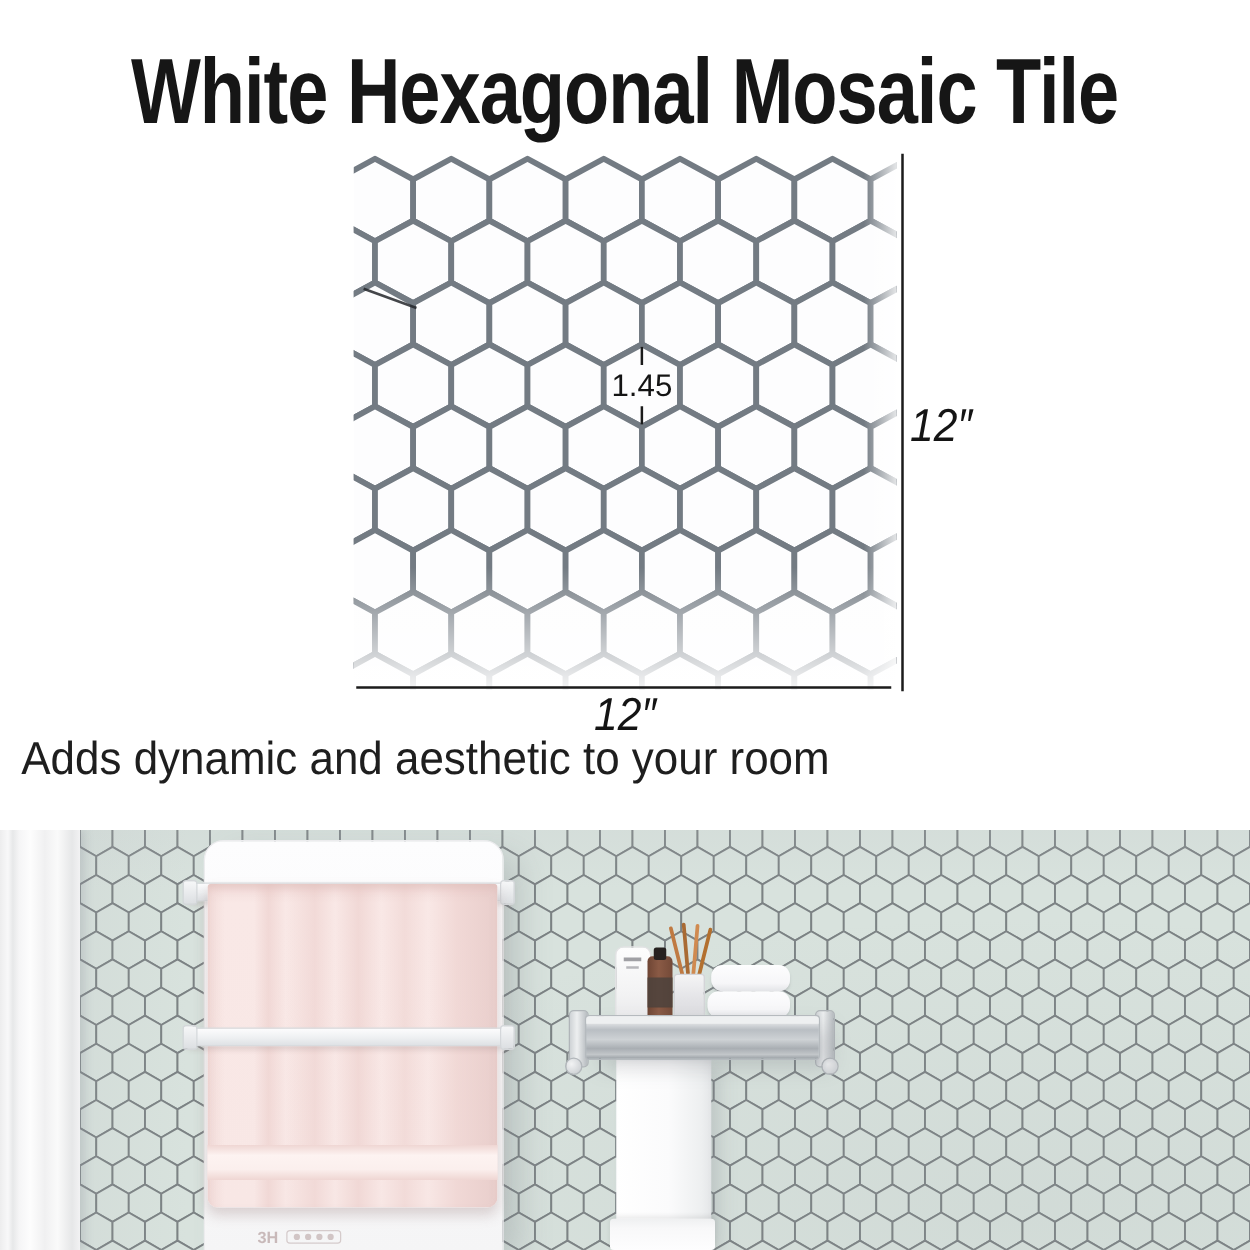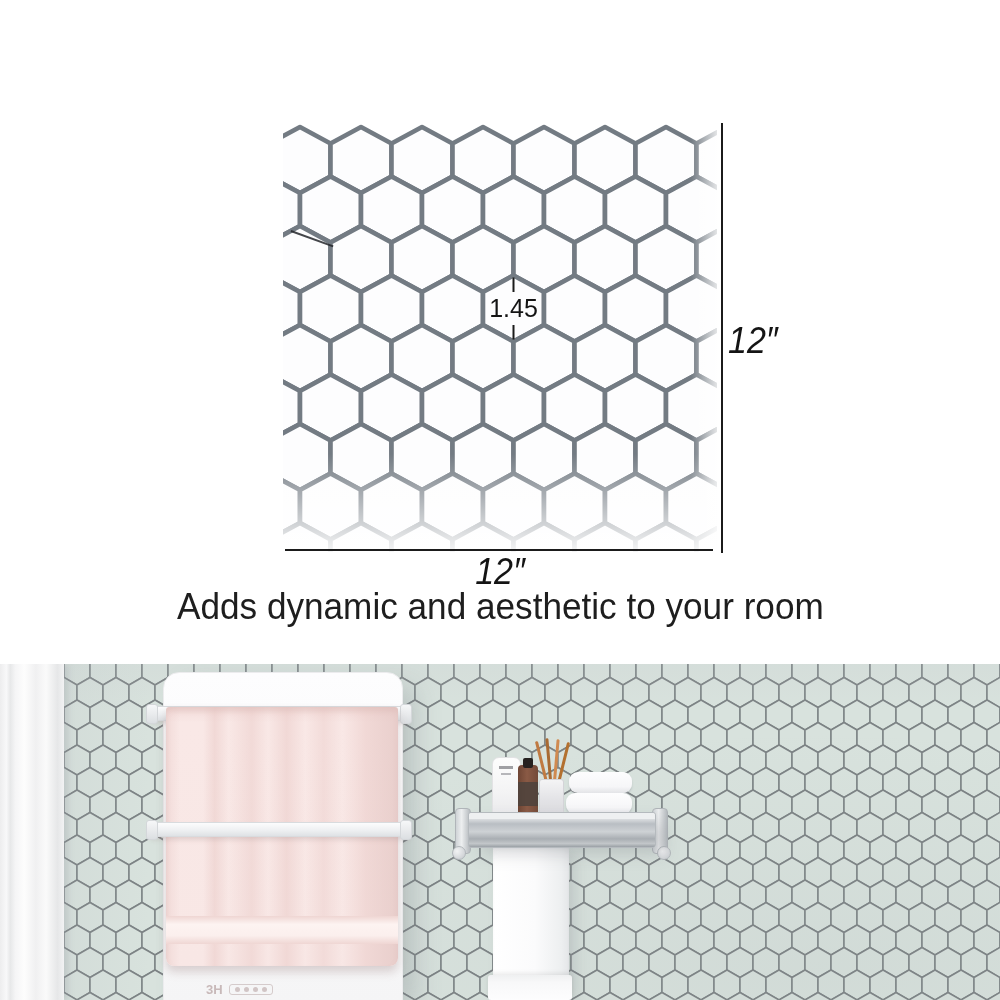--- a/index.html
+++ b/index.html
@@ -3,21 +3,21 @@
 <meta charset="utf-8">
 <style>
   html,body{margin:0;padding:0;background:#fff;}
   .page{position:relative;width:1000px;height:1000px;background:#ffffff;overflow:hidden;
         font-family:"Liberation Sans","DejaVu Sans",sans-serif;color:#1b1b1b;}
 
   
   .title-wrap{position:absolute;left:0;top:30px;width:1000px;text-align:center;}
   .title-wrap .t{display:inline-block;font-size:74px;font-weight:700;letter-spacing:-1px;
                  transform:scaleX(.80);transform-origin:center;color:#161616;white-space:nowrap;}
-  .subtitle-wrap{position:absolute;left:0;top:586px;width:1000px;text-align:center;}
+  .subtitle-wrap{position:absolute;left:0;top:586px;width:1000px;}
   .subtitle-wrap .t{display:inline-block;font-size:37px;font-weight:400;color:#1e1e1e;
                     transform:scaleX(.95);transform-origin:center;white-space:nowrap;}
 
   
   #diagram-hexes{position:absolute;left:283px;top:124px;}
   #diagram-hexes .hexlayer polygon{fill:#fdfdfe;stroke:#737b83;stroke-width:4.6;stroke-linejoin:round;}
   .dim-line-v{position:absolute;left:721px;top:123px;width:2px;height:430px;background:#1b1b1b;}
   .dim-line-h{position:absolute;left:285px;top:549px;width:428px;height:2px;background:#1b1b1b;}
   .dim-label{position:absolute;font-size:37px;color:#141414;font-style:italic;}
   .dim-label .t{display:inline-block;transform:scaleX(.92);transform-origin:left center;}
@@ -113,20 +113,23 @@
      background:linear-gradient(180deg,#fdfdfe 0%,#f6f6f8 70%,#e3e4e7 100%);
      box-shadow:0 2px 2px rgba(140,142,148,.35);}
   .stack1{left:569px;top:108px;width:63px;}
   .stack2{left:566px;top:129px;width:66px;}
 </style>
 </head>
 <body>
 
 <div class="page">
 
+  <div class="title-wrap">
+    <span class="t">White Hexagonal Mosaic Tile</span>
+  </div>
 
   <svg id="diagram-hexes" width="434" height="428" viewBox="0 0 434 428">
     <defs>
       <linearGradient id="fadeBottom" x1="0" y1="0" x2="0" y2="1">
         <stop offset="0" stop-color="#ffffff" stop-opacity="0"></stop>
         <stop offset="1" stop-color="#ffffff" stop-opacity="0.93"></stop>
       </linearGradient>
       <linearGradient id="fadeRight" x1="0" y1="0" x2="1" y2="0">
         <stop offset="0" stop-color="#ffffff" stop-opacity="0"></stop>
         <stop offset="1" stop-color="#ffffff" stop-opacity="0.8"></stop>

